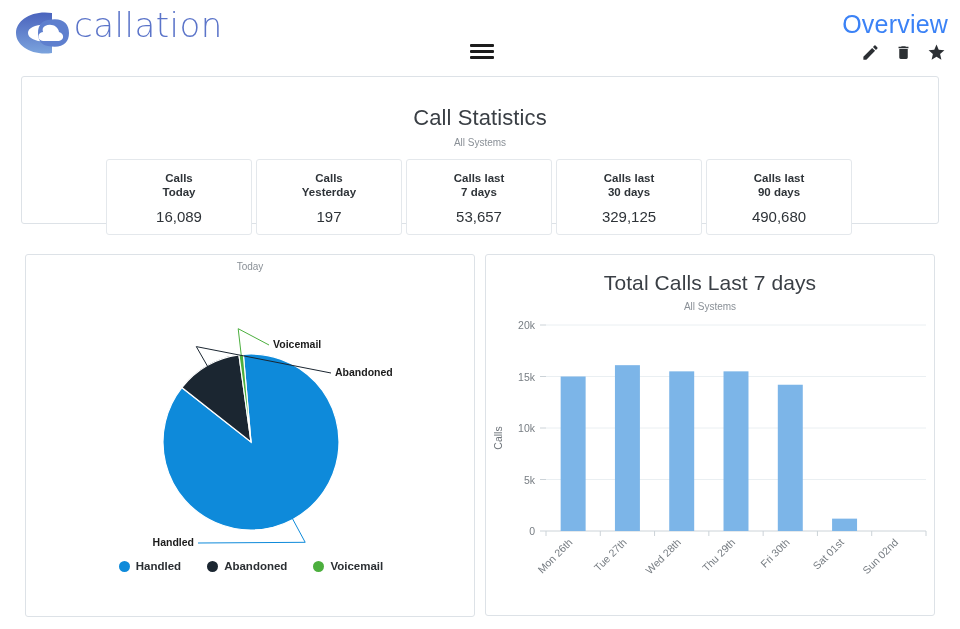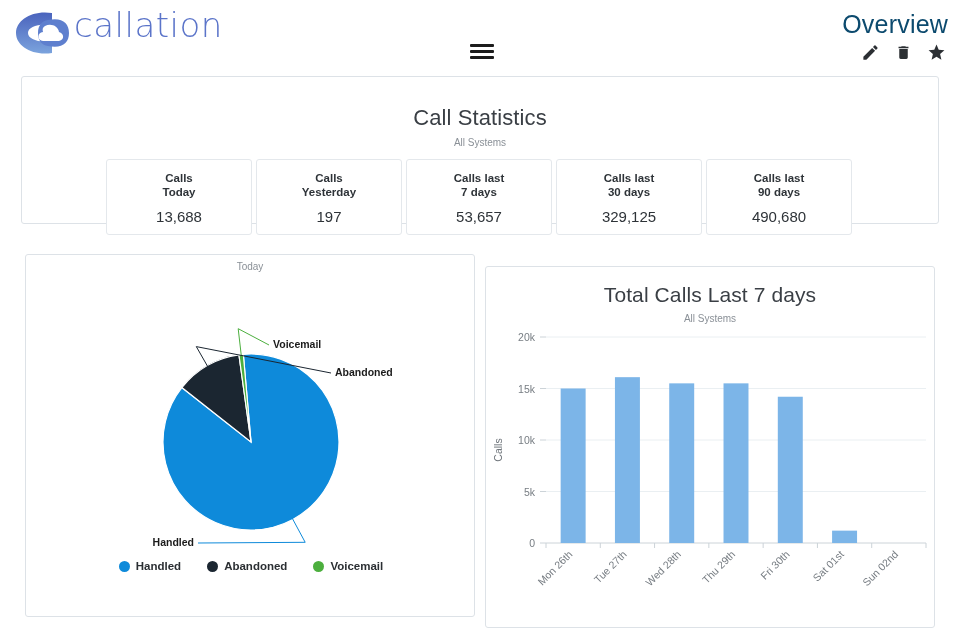--- a/index.html
+++ b/index.html
@@ -44,21 +44,21 @@
     display: block;
     height: 2.5px;
     background: #1c1c1c;
     margin-bottom: 3.5px;
     border-radius: 1px;
   }
   .page-title {
     position: absolute;
     right: 12px; top: 10px;
     font-size: 25px;
-    color: #0c4a6e;
+    color: #3b82f6;
     font-weight: 400;
     letter-spacing: 0.2px;
   }
   .title-actions {
     position: absolute;
     right: 14px; top: 43px;
     display: flex; align-items: center;
     gap: 15px;
   }
   .title-actions .act { cursor: pointer; line-height: 0; }
@@ -66,21 +66,21 @@
 
   
   .panel {
     position: absolute;
     background: #ffffff;
     border: 1px solid #dde2e7;
     border-radius: 3px;
   }
   #panel-stats { left: 21px; top: 76px; width: 918px; height: 148px; }
   #panel-pie   { left: 25px; top: 254px; width: 450px; height: 363px; }
-  #panel-bar   { left: 485px; top: 254px; width: 450px; height: 362px; margin-top: 12px; }
+  #panel-bar   { left: 485px; top: 254px; width: 450px; height: 362px; }
 
   .chart-title {
     text-align: center;
     font-size: 21px;
     font-weight: 400;
     color: #3a3f45;
     margin-top: 16px;
     letter-spacing: 0.1px;
   }
   #panel-stats .chart-title { font-size: 22px; margin-top: 28px; }
@@ -214,21 +214,21 @@
 </div>
 
 <div class="panel" id="panel-stats">
   <div class="chart-title">Call Statistics</div>
   <div class="chart-sub">All Systems</div>
 
   <div class="stat-row">
     <div class="stat-card">
       <div class="stat-label">Calls
 Today</div>
-      <div class="stat-value">13,688</div>
+      <div class="stat-value">16,089</div>
     </div>
     <div class="stat-card">
       <div class="stat-label">Calls
 Yesterday</div>
       <div class="stat-value">197</div>
     </div>
     <div class="stat-card">
       <div class="stat-label">Calls last
 7 days</div>
       <div class="stat-value">53,657</div>

